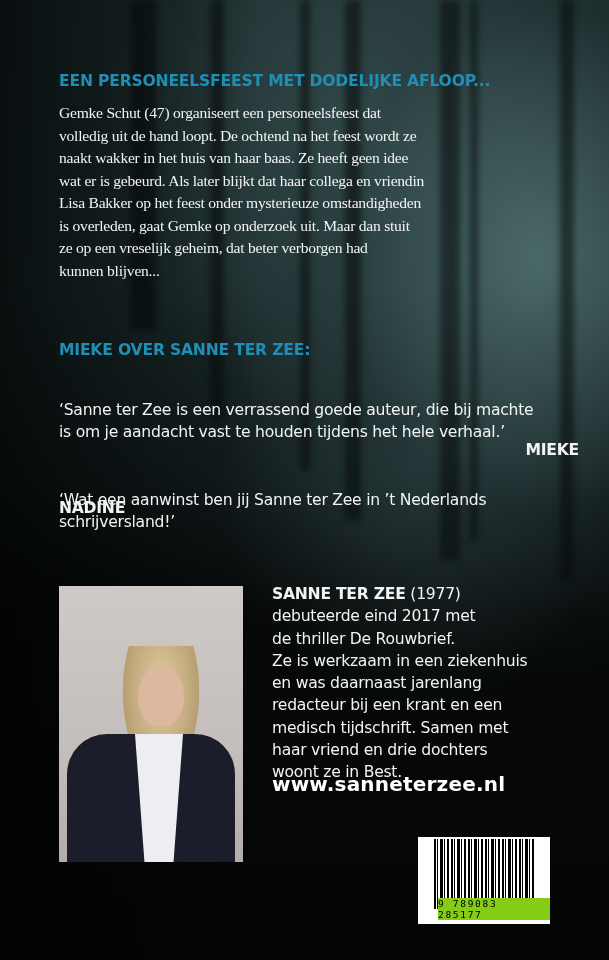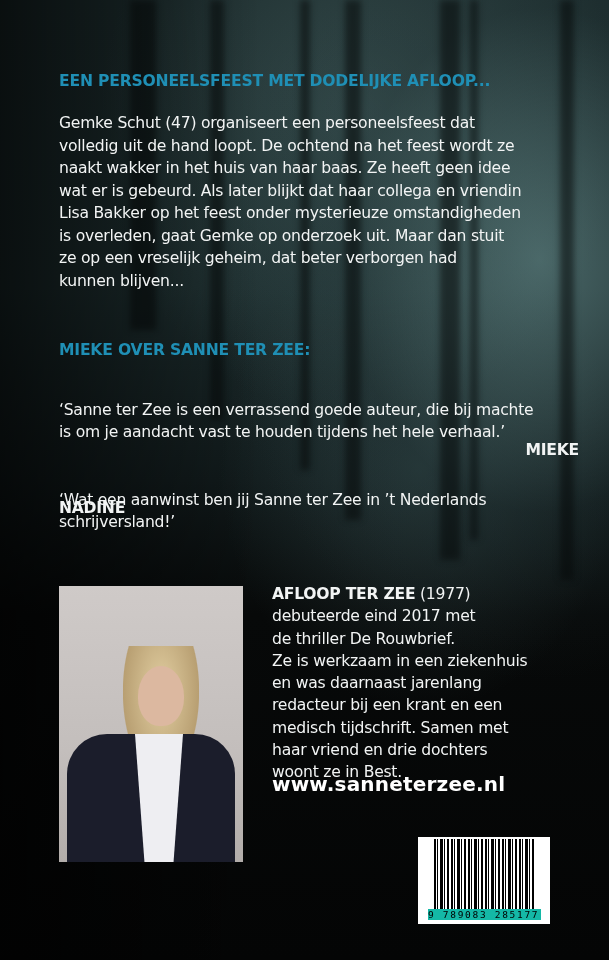--- a/index.html
+++ b/index.html
@@ -52,41 +52,41 @@
     letter-spacing: -0.25px; white-space: pre-line; width: 330px; }
   .bio b { font-weight: bold; }
   .website { position: absolute; left: 272px; top: 772px; color: #ffffff; font-weight: bold;
     font-size: 20px; letter-spacing: 0.2px; }
   .barcode { position: absolute; left: 418px; top: 837px; width: 132px; height: 87px;
     background: #fff; }
   .barcode .bars { position: absolute; left: 16px; top: 2px; width: 102px; height: 70px;
     background: repeating-linear-gradient(90deg,
       #000 0 2px, #fff 2px 3px, #000 3px 4px, #fff 4px 6px, #000 6px 9px, #fff 9px 10px,
       #000 10px 11px, #fff 11px 13px, #000 13px 15px, #fff 15px 17px); }
-  .barcode .digits { position: absolute; left: 10px; bottom: 4px; font-family: "DejaVu Sans Mono", monospace;
-    font-size: 9.5px; color: #000; letter-spacing: 1.7px; background: #14b8a6; padding-right: 2px; }
+  .barcode .digits { position: absolute; left: 20px; bottom: 4px; font-family: "DejaVu Sans Mono", monospace;
+    font-size: 9.5px; color: #000; letter-spacing: 1.7px; background: #84cc16; padding-right: 2px; }
 </style>
 </head>
 <body>
 
 <div class="bg"></div>
 <div class="trees">
   <span style="left:130px;width:26px;height:330px;"></span>
   <span style="left:210px;width:14px;height:420px;"></span>
   <span style="left:300px;width:10px;height:470px;"></span>
   <span style="left:345px;width:16px;height:520px;"></span>
   <span style="left:440px;width:20px;height:560px;"></span>
   <span style="left:470px;width:8px;height:540px;"></span>
   <span style="left:560px;width:14px;height:580px;"></span>
 </div>
 <div class="shade-left"></div>
 
 <div class="content">
   <div class="heading" style="top:72px;">EEN PERSONEELSFEEST MET DODELIJKE AFLOOP...</div>
-  <div class="para" style="top:112px;">Gemke Schut (47) organiseert een personeelsfeest dat
+  <div class="para" style="top:102px;font-family:Liberation Serif, serif;">Gemke Schut (47) organiseert een personeelsfeest dat
 volledig uit de hand loopt. De ochtend na het feest wordt ze
 naakt wakker in het huis van haar baas. Ze heeft geen idee
 wat er is gebeurd. Als later blijkt dat haar collega en vriendin
 Lisa Bakker op het feest onder mysterieuze omstandigheden
 is overleden, gaat Gemke op onderzoek uit. Maar dan stuit
 ze op een vreselijk geheim, dat beter verborgen had
 kunnen blijven...</div>
 
   <div class="heading" style="top:341px;">MIEKE OVER SANNE TER ZEE:</div>
 
@@ -103,21 +103,21 @@
   <div class="para quote-name" style="top:497px;">NADINE</div>
 </div>
 
 <div class="photo">
   <div class="hair"></div>
   <div class="jacket"></div>
   <div class="shirt"></div>
   <div class="face"></div>
 </div>
 
-<div class="bio"><b>AFLOOP TER ZEE</b> <span>(1977)</span>
+<div class="bio"><b>SANNE TER ZEE</b> <span>(1977)</span>
 <span>debuteerde eind 2017 met
 de thriller De Rouwbrief.
 Ze is werkzaam in een ziekenhuis
 en was daarnaast jarenlang
 redacteur bij een krant en een
 medisch tijdschrift. Samen met
 haar vriend en drie dochters
 woont ze in Best.</span></div>
 
 <div class="website">www.sanneterzee.nl</div>

